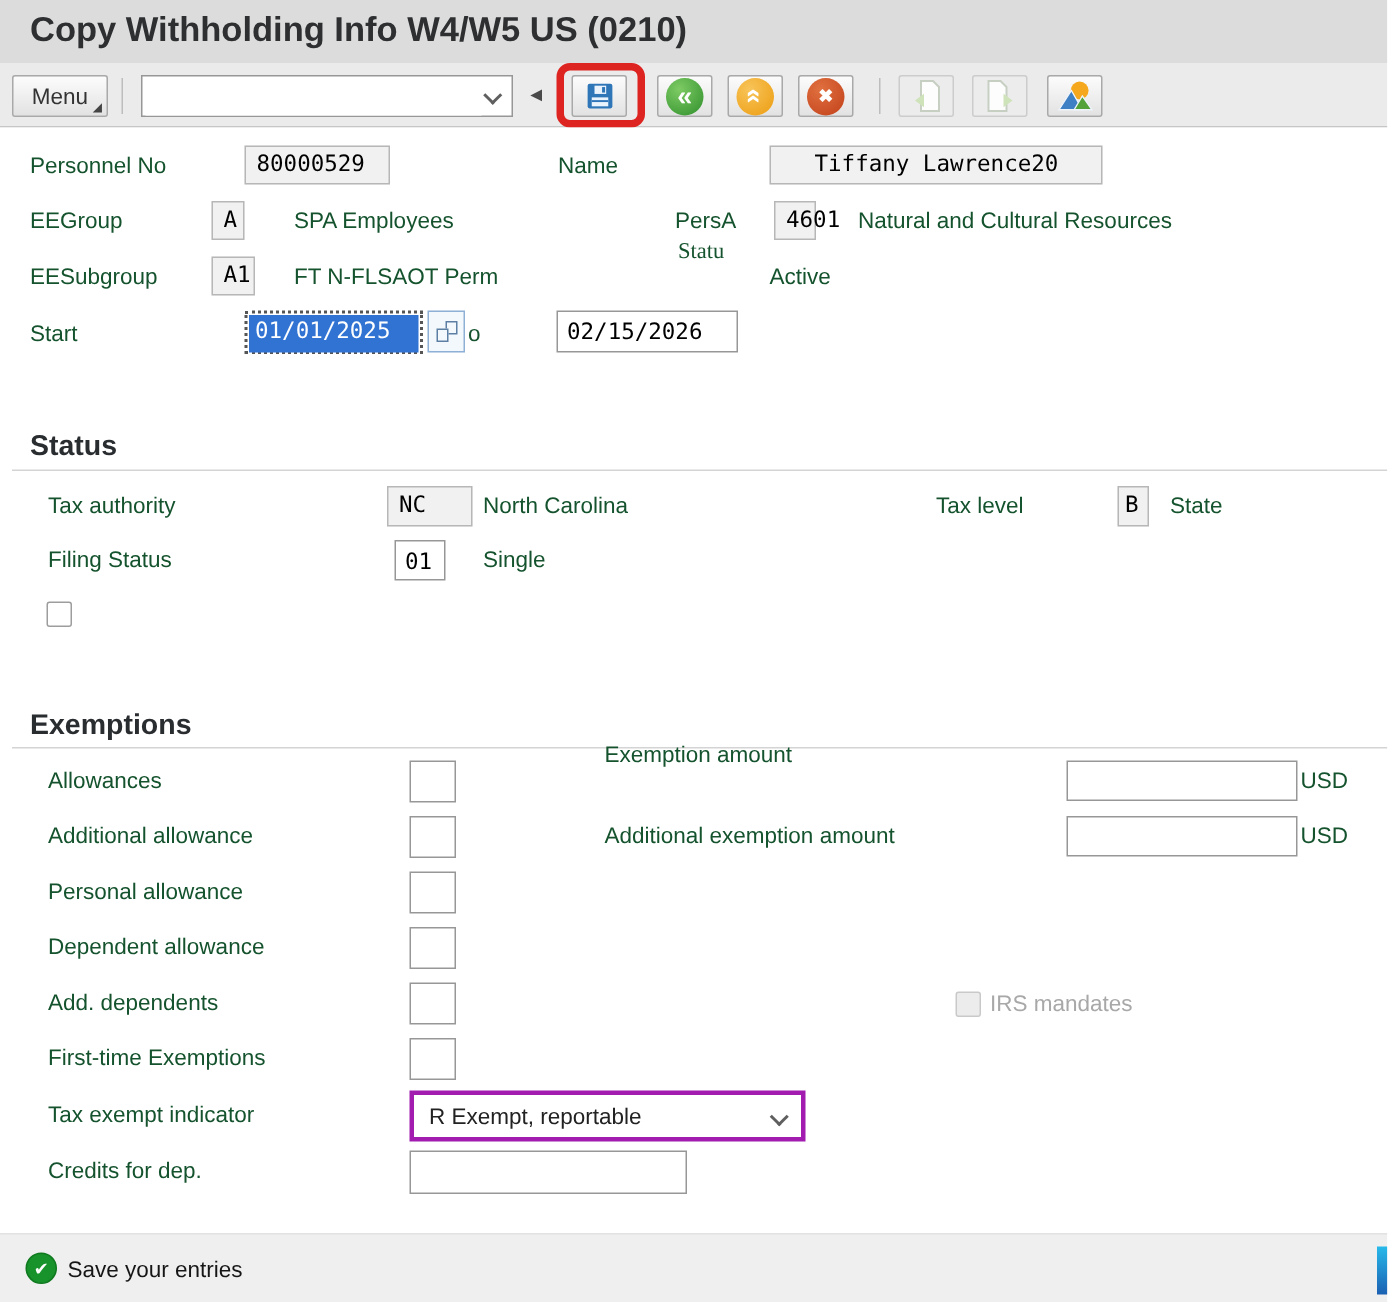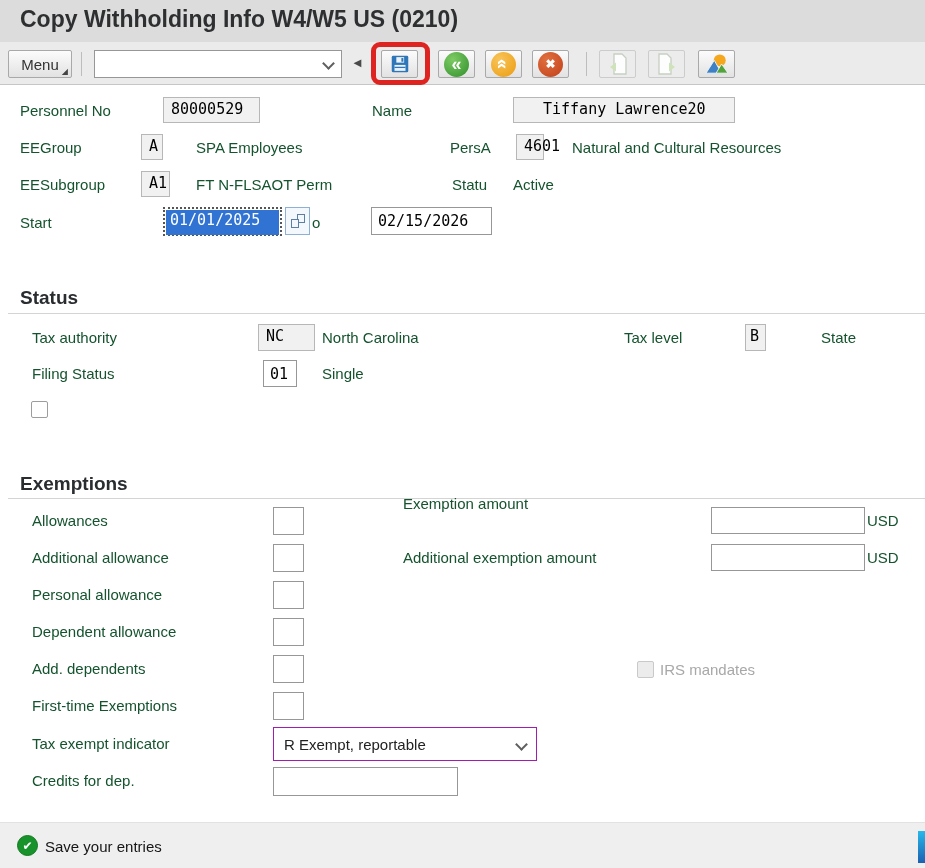--- a/index.html
+++ b/index.html
@@ -54,21 +54,21 @@
   .cb.disabled { background:#ececec; border-color:#c9c9c9; }
   .date-from { border:2px dotted #555; background:#fff; padding:1px; }
   .date-from .sel { display:block; height:100%; background:#3173d3; color:#ffffff; padding:1px 4px;
                     font-family:"DejaVu Sans Mono",monospace; font-size:15px; }
   .copy-btn { position:absolute; width:25px; height:28px; box-sizing:border-box; background:#f3f8fd;
               border:1px solid #8fb0d6; display:flex; align-items:center; justify-content:center; cursor:pointer; }
   .copy-icon { position:relative; width:14px; height:14px; display:block; }
   .copy-icon .sq { position:absolute; width:8px; height:9px; border:1.5px solid #5d7fa3; box-sizing:border-box; }
   .copy-icon .sq1 { right:0; top:0; }
   .copy-icon .sq2 { left:0; bottom:0; background:#f3f8fd; }
-  .dropdown { position:absolute; box-sizing:border-box; background:#fff; border:1px solid #a21caf;
+  .dropdown { position:absolute; box-sizing:border-box; background:#fff; border:3px solid #a21caf;
               display:flex; align-items:center; font-size:15px; color:#222; padding:0 10px; cursor:pointer; }
   .dropdown .chev { margin-left:auto; }
 
   
   .statusbar { position:absolute; left:0; right:0; top:822px; height:46px; background:#efefef;
                border-top:1px solid #e2e2e2; box-sizing:border-box; }
   .check-circle { position:absolute; left:17px; top:12px; width:21px; height:21px; border-radius:50%;
                   background:#18922b; border:1px solid #0f7a1f; box-sizing:border-box; color:#fff;
                   font-size:12px; display:flex; align-items:center; justify-content:center; }
   .status-msg { position:absolute; left:45px; top:15px; font-size:15px; color:#161616; }
@@ -150,21 +150,21 @@
     <span class="lbl" style="left:20px; top:54px;">EEGroup</span>
     <div class="field ro" style="left:141px; top:49px; width:22px; height:26px;">A</div>
     <span class="lbl" style="left:196px; top:54px;">SPA Employees</span>
     <span class="lbl" style="left:450px; top:54px;">PersA</span>
     <div class="field ro" style="left:516px; top:49px; width:28px; height:26px;">4601</div>
     <span class="lbl" style="left:572px; top:54px;">Natural and Cultural Resources</span>
 
     <span class="lbl" style="left:20px; top:91px;">EESubgroup</span>
     <div class="field ro" style="left:141px; top:86px; width:29px; height:26px;">A1</div>
     <span class="lbl" style="left:196px; top:91px;">FT N-FLSAOT Perm</span>
-    <span class="lbl" style="left:452px; top:91px;">Statu</span>
+    <span class="lbl" style="left:452px; top:75px;font-family:Liberation Serif, serif;">Statu</span>
     <span class="lbl" style="left:513px; top:91px;">Active</span>
 
     <span class="lbl" style="left:20px; top:129px;">Start</span>
     <div class="field date-from" style="left:163px; top:122px; width:119px; height:29px; padding:1px;">
       <span class="sel">01/01/2025</span>
     </div>
     <div class="copy-btn" style="left:285px; top:122px;">
       <span class="copy-icon">
           <span class="sq sq1"></span>
           <span class="sq sq2"></span>
@@ -174,21 +174,21 @@
     <input class="field ed" style="left: 371px; top: 122px; width: 121px; height: 28px;" value="02/15/2026">
 
     <div class="sect" style="top:202px;">Status</div>
     <div class="rule" style="top:228px;"></div>
 
     <span class="lbl" style="left:32px; top:244px;">Tax authority</span>
     <div class="field ro" style="left:258px; top:239px; width:57px; height:27px;">NC</div>
     <span class="lbl" style="left:322px; top:244px;">North Carolina</span>
     <span class="lbl" style="left:624px; top:244px;">Tax level</span>
     <div class="field ro" style="left:745px; top:239px; width:21px; height:27px; padding:2px 4px;">B</div>
-    <span class="lbl" style="left:780px; top:244px;margin-left:41px;">State</span>
+    <span class="lbl" style="left:780px; top:244px;">State</span>
 
     <span class="lbl" style="left:32px; top:280px;">Filing Status</span>
     <input class="field ed" style="left: 263px; top: 275px; width: 34px; height: 27px; font-family: &quot;DejaVu Sans Mono&quot;, monospace;" value="01">
     <span class="lbl" style="left:322px; top:280px;">Single</span>
 
     <div class="cb" style="left:31px; top:316px;"></div>
 
     <div class="sect" style="top:388px;">Exemptions</div>
     <div class="rule" style="top:413px;"></div>
 

